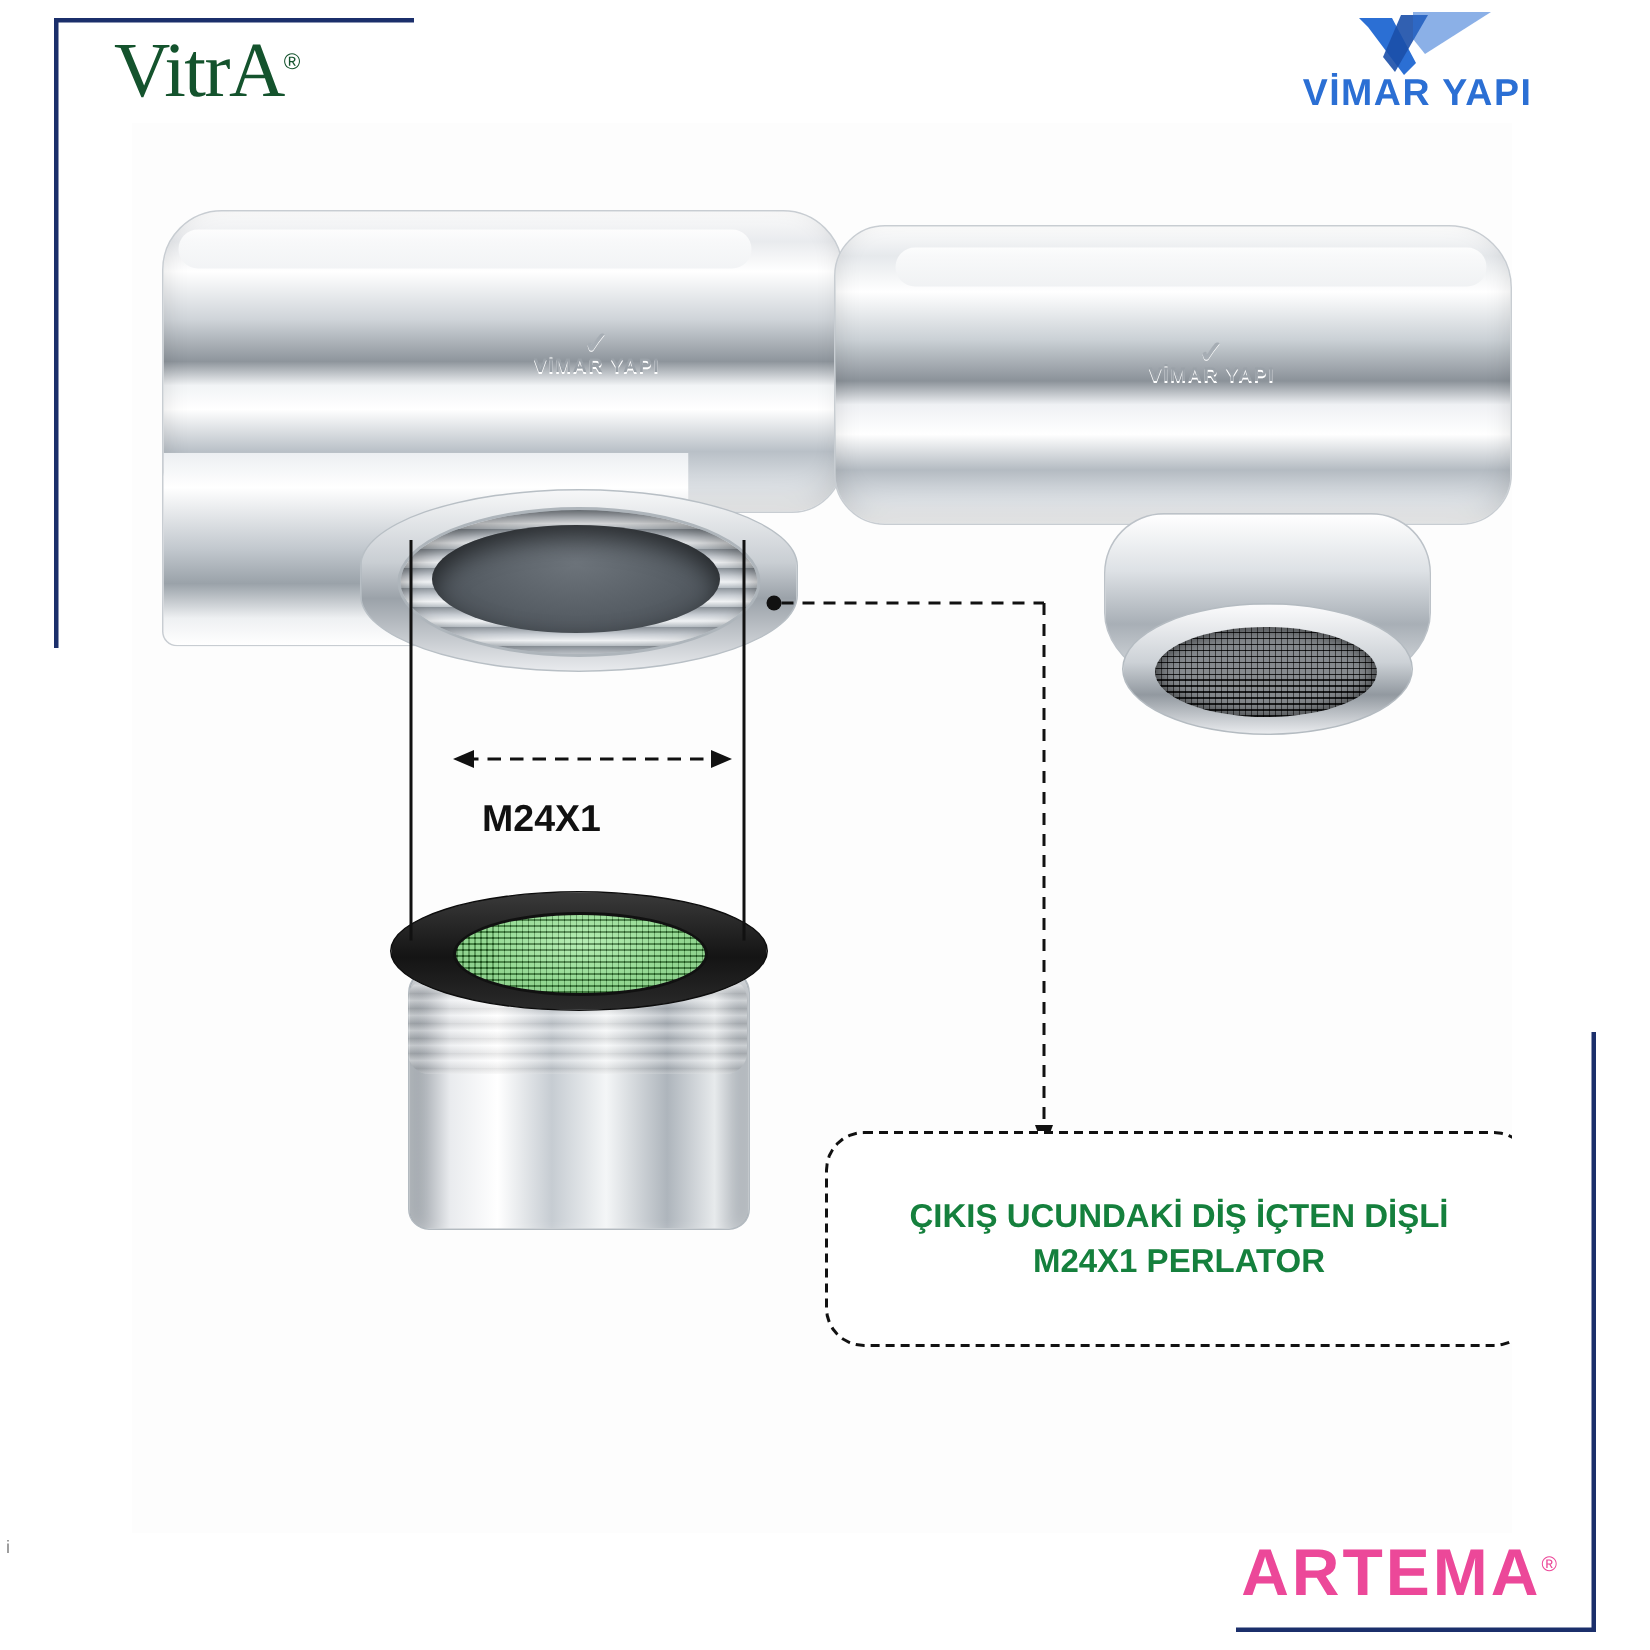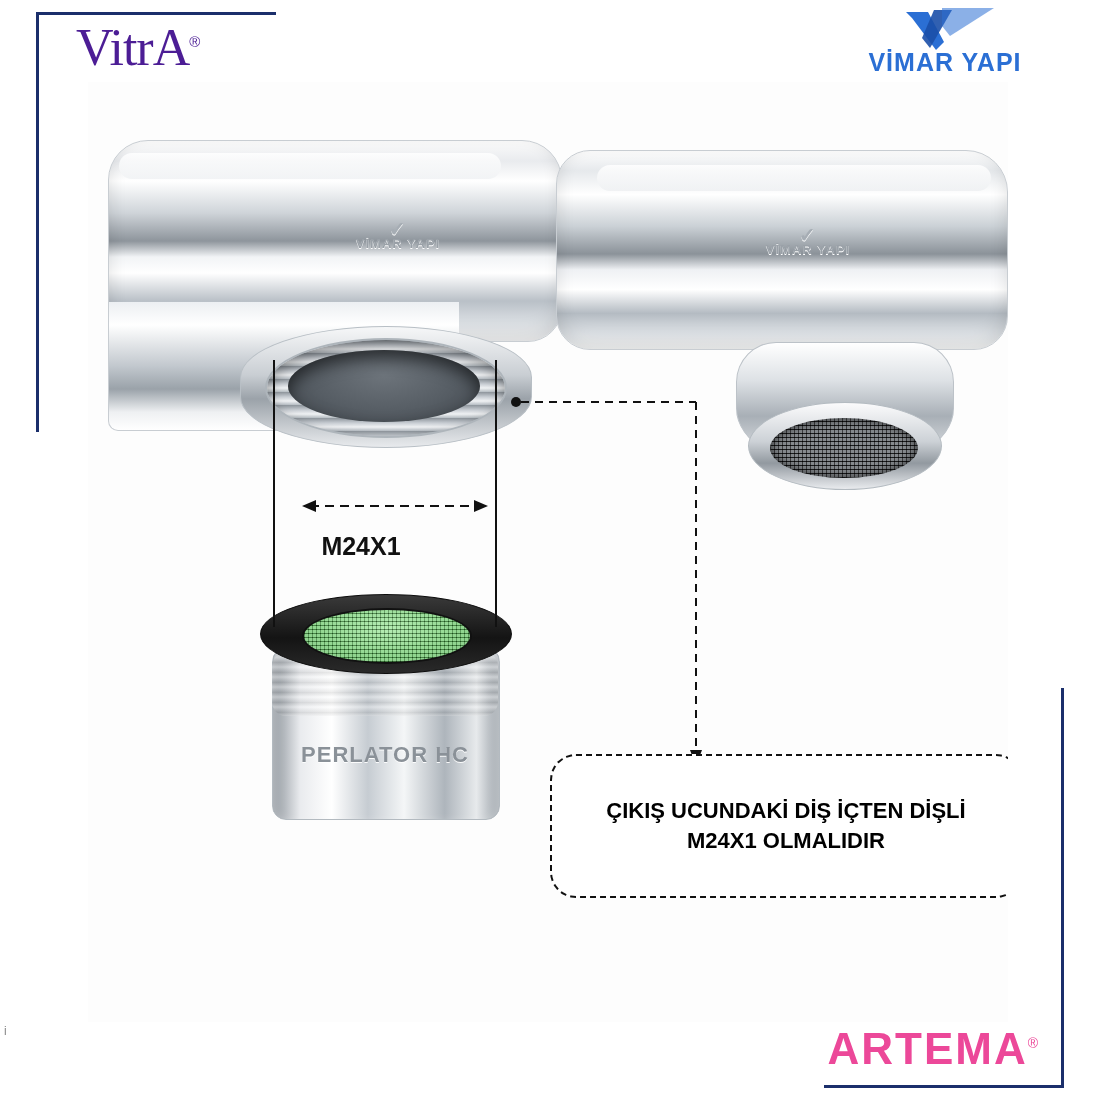--- a/index.html
+++ b/index.html
@@ -20,21 +20,21 @@
   .corner-br{
     position:absolute;right:36px;bottom:12px;width:240px;height:400px;
     border-right:3px solid #1b2f6b;border-bottom:3px solid #1b2f6b;
     box-sizing:border-box;
   }
 
   
   .vitra-logo{
     position:absolute;left:76px;top:18px;
     font-family:"Liberation Serif", serif;
-    font-size:52px;letter-spacing:-1px;color:#4c1d95;
+    font-size:52px;letter-spacing:-1px;color:#14532d;
     font-weight:400;
   }
   .vitra-logo .reg{
     font-size:15px;vertical-align:super;font-family:"Liberation Sans",sans-serif;
   }
 
   .vimar-top{
     position:absolute;right:60px;top:8px;width:190px;height:80px;
     text-align:center;
   }
@@ -205,21 +205,21 @@
 
   
   .callout{
     position:absolute;left:462px;top:672px;width:468px;height:140px;
     border:2.5px dashed #111;border-radius:26px;
     background:#fff;
     display:flex;align-items:center;justify-content:center;
     text-align:center;
   }
   .callout-text{
-    font-size:22px;font-weight:700;color:#000000;line-height:1.35;padding:0 14px;
+    font-size:22px;font-weight:700;color:#15803d;line-height:1.35;padding:0 14px;
   }
 </style>
 </head>
 <body>
 
 <div class="corner-tl"></div>
 <div class="corner-br"></div>
 
 <div class="vitra-logo">
   <span>VitrA</span><span class="reg">®</span>
@@ -255,21 +255,20 @@
   </div>
   <div class="outlet-right"></div>
   <div class="outlet-right-ring"></div>
   <div class="outlet-right-mesh"></div>
 
   <div class="aerator">
     <div class="aerator-body"></div>
     <div class="aerator-threads"></div>
     <div class="aerator-top"></div>
     <div class="aerator-green"></div>
-    <div class="aerator-label">PERLATOR HC</div>
   </div>
 
   <svg class="overlay">
 
     <line x1="186" y1="278" x2="186" y2="545" stroke="#111" stroke-width="2"></line>
     <line x1="408" y1="278" x2="408" y2="545" stroke="#111" stroke-width="2"></line>
 
     <line x1="222" y1="424" x2="392" y2="424" stroke="#111" stroke-width="2" stroke-dasharray="9 6"></line>
     <polygon points="214,424 228,418 228,430" fill="#111"></polygon>
     <polygon points="400,424 386,418 386,430" fill="#111"></polygon>
@@ -278,21 +277,21 @@
     <line x1="433" y1="320" x2="608" y2="320" stroke="#111" stroke-width="2" stroke-dasharray="8 6"></line>
     <line x1="608" y1="320" x2="608" y2="672" stroke="#111" stroke-width="2" stroke-dasharray="8 6"></line>
     <polygon points="608,684 602,668 614,668" fill="#111"></polygon>
   </svg>
 
   <div class="dim-label">M24X1</div>
 
   <div class="callout">
     <div class="callout-text">
       <div>ÇIKIŞ UCUNDAKİ DİŞ İÇTEN DİŞLİ</div>
-      <div>M24X1 OLMALIDIR</div>
+      <div>M24X1 PERLATOR</div>
     </div>
   </div>
 </div>
 
 <div class="artema">
   <span>ARTEMA</span><span class="reg">®</span>
 </div>
 
 <div class="stray-i">i</div>
 

